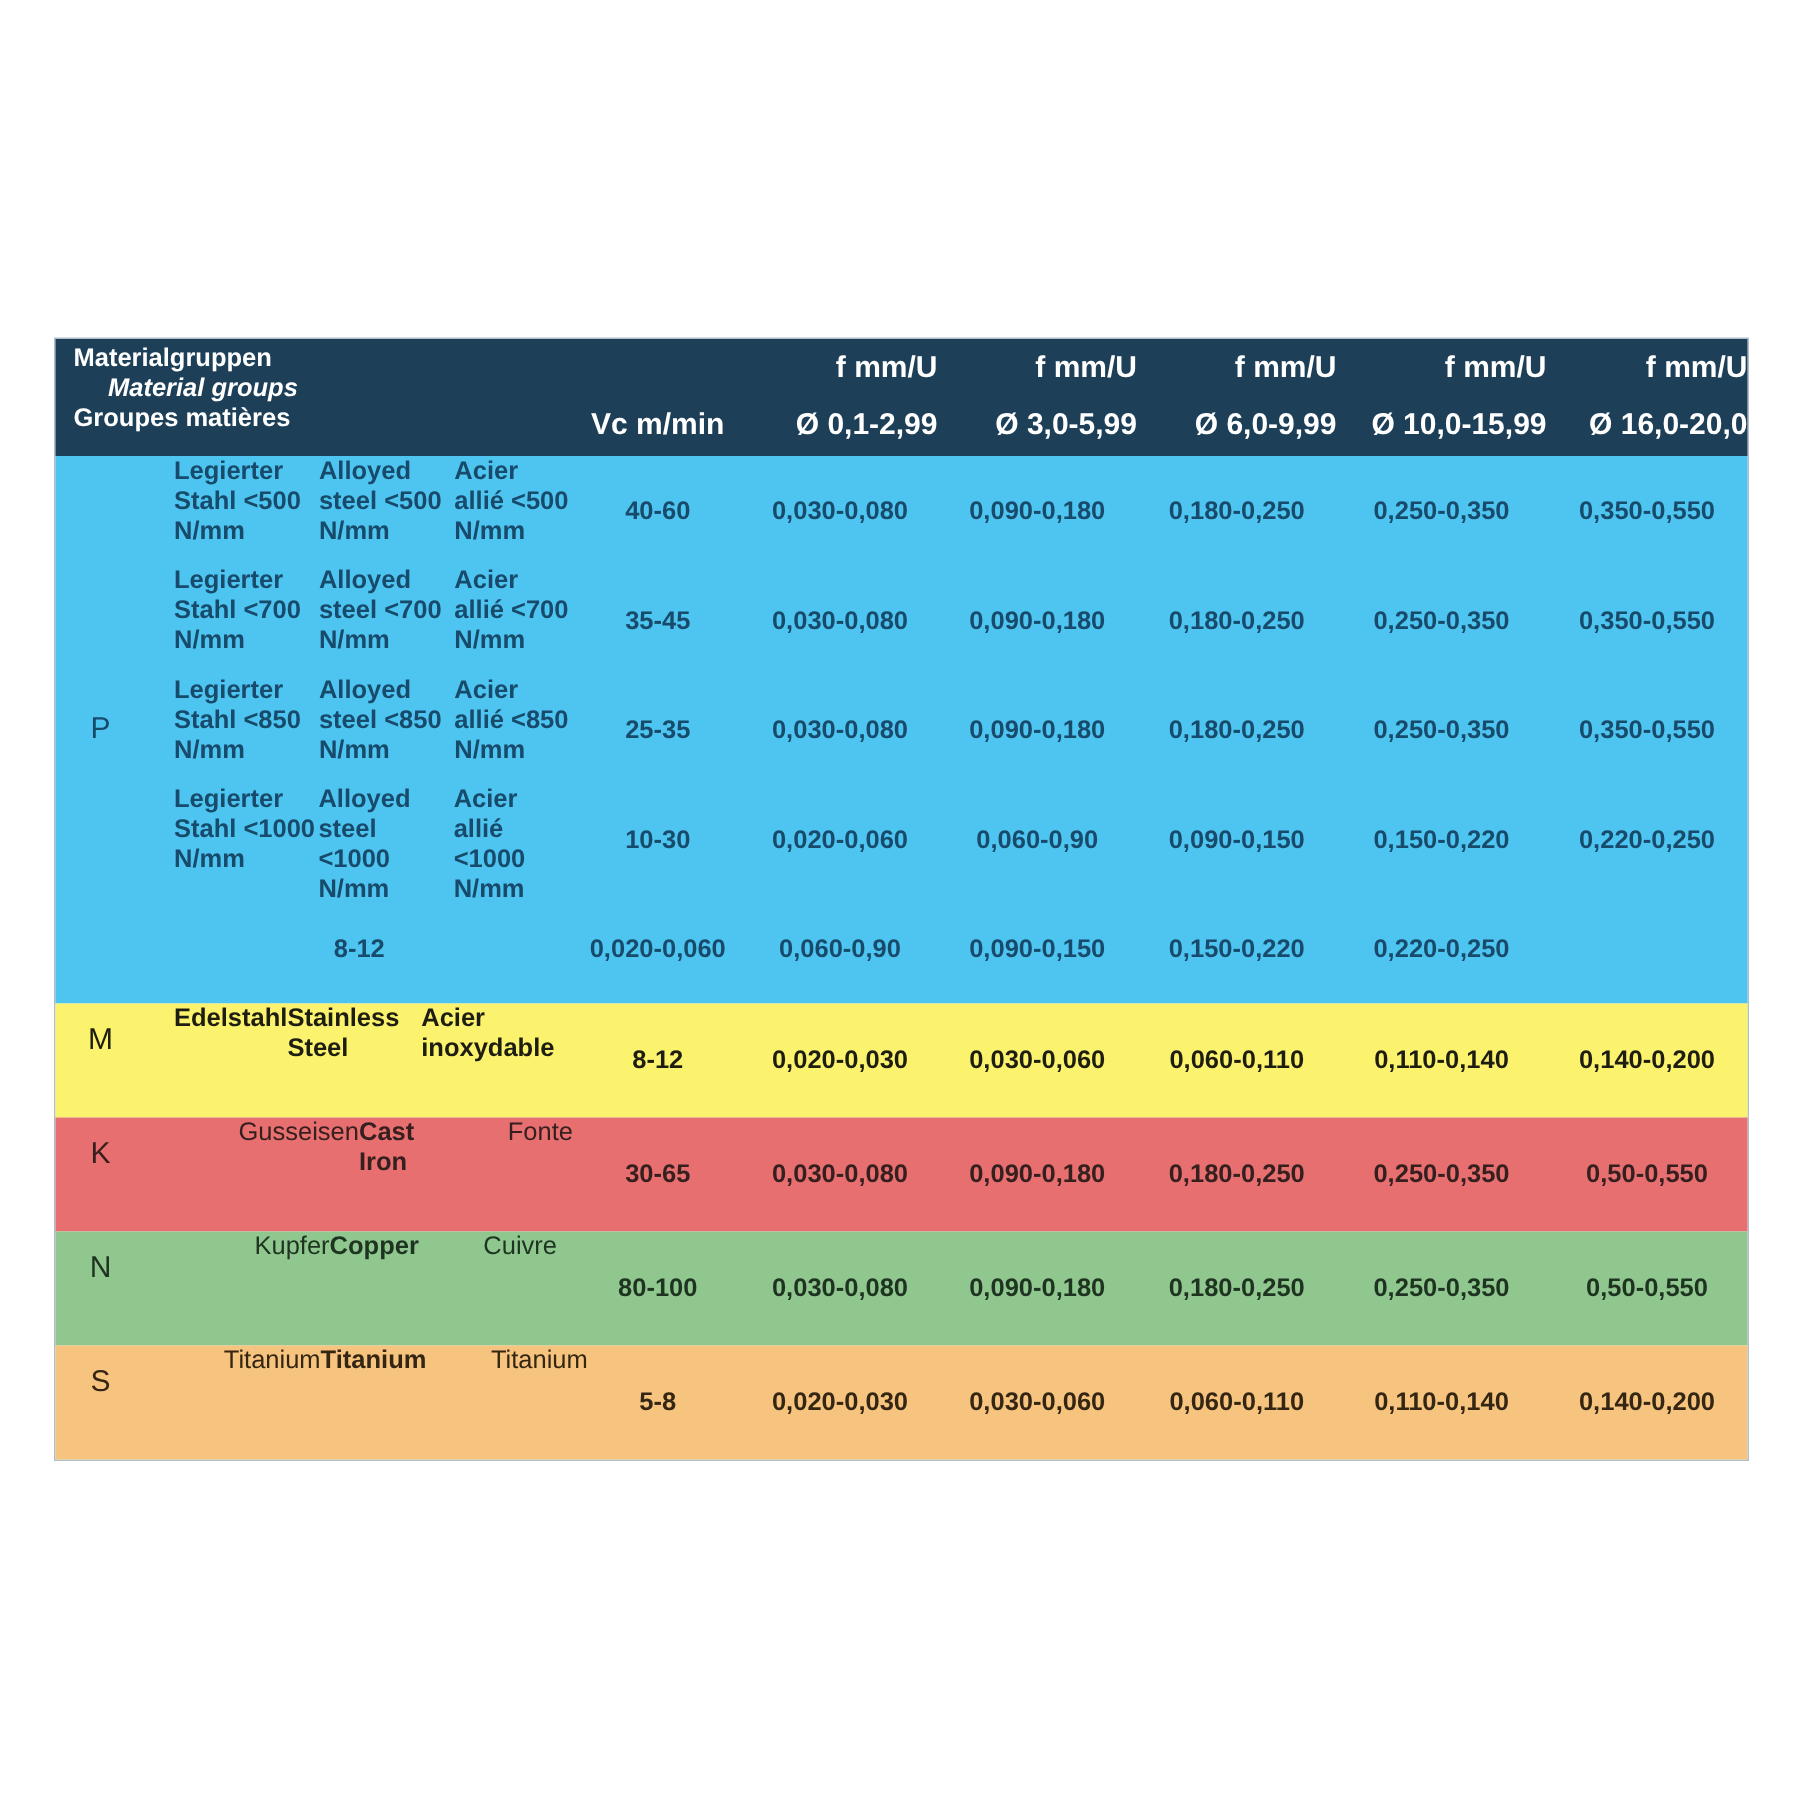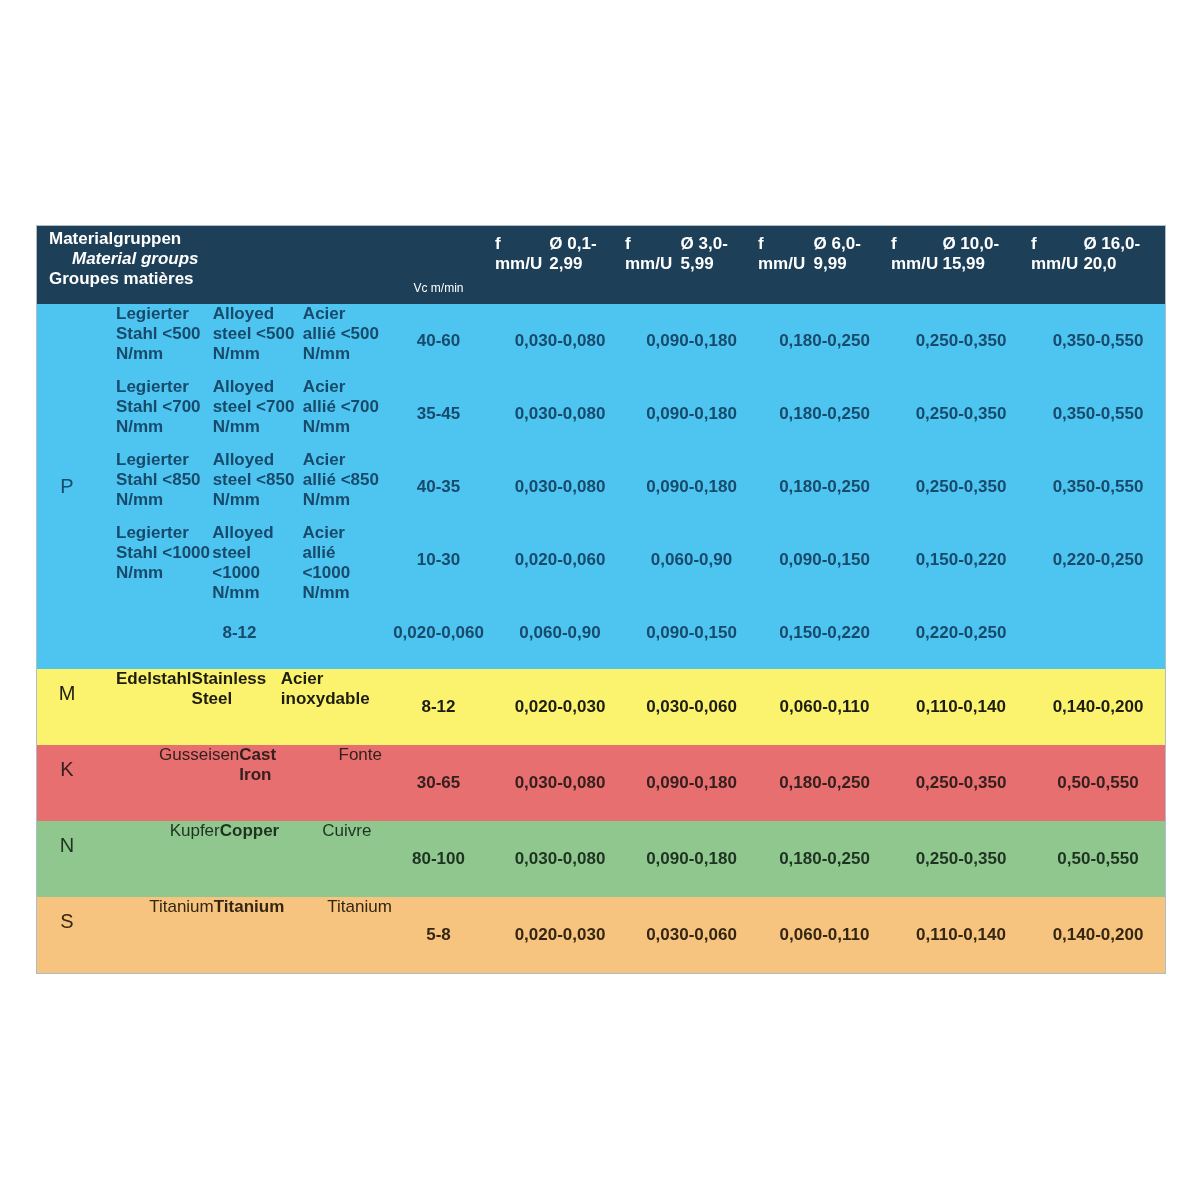--- a/index.html
+++ b/index.html
@@ -15,25 +15,25 @@
   
   .header {
     display:grid;
     grid-template-columns:345px 113px 130px 133px 133px 140px 134px;
     height:78px;
   }
   .h-title { padding:3px 0 0 12px; font-size:17px; line-height:20px; font-weight:bold; }
   .h-title .it { font-style:italic;margin-left:23px; }
   .h-vc {
     display:flex; align-items:flex-end; justify-content:center;
-    padding-bottom:9px; font-weight:normal; font-size:12px;
+    padding-bottom:9px; font-weight:bold; font-size:20px;
   }
   .h-f {
-    display:flex; flex-direction:row; justify-content:space-between; align-items:flex-start;
-    padding:8px 0 9px; font-weight:bold; font-size:17px;
+    display:flex; flex-direction:column; justify-content:space-between; align-items:flex-end;
+    padding:8px 0 9px; font-weight:bold; font-size:20px;
   }
   
   .grid {
     display:grid;
     grid-template-columns:60px 285px 113px 130px 133px 133px 140px 134px;
   }
   .p-grid      { grid-auto-rows:73px; }
   .single-grid { grid-auto-rows:76px; }
   .letter {
     display:flex; align-items:center; justify-content:center;
@@ -110,21 +110,21 @@
     <div class="val">0,090-0,180</div>
     <div class="val">0,180-0,250</div>
     <div class="val">0,250-0,350</div>
     <div class="val">0,350-0,550</div>
 
     <div class="names">
       <div class="de">Legierter Stahl &lt;850 N/mm</div>
       <div class="en">Alloyed steel &lt;850 N/mm</div>
       <div class="fr">Acier allié &lt;850 N/mm</div>
     </div>
-    <div class="val">40-35</div>
+    <div class="val">25-35</div>
     <div class="val">0,030-0,080</div>
     <div class="val">0,090-0,180</div>
     <div class="val">0,180-0,250</div>
     <div class="val">0,250-0,350</div>
     <div class="val">0,350-0,550</div>
 
     <div class="names">
       <div class="de">Legierter Stahl &lt;1000 N/mm</div>
       <div class="en">Alloyed steel &lt;1000 N/mm</div>
       <div class="fr">Acier allié &lt;1000 N/mm</div>

